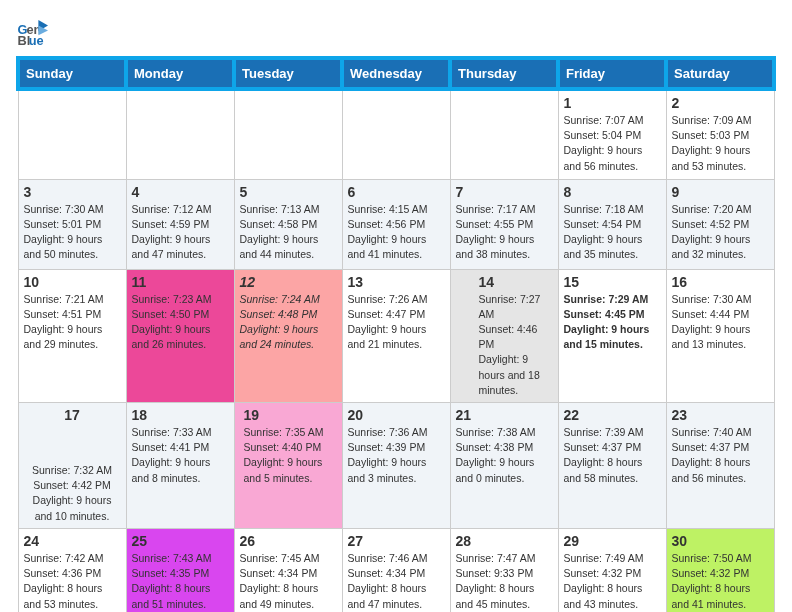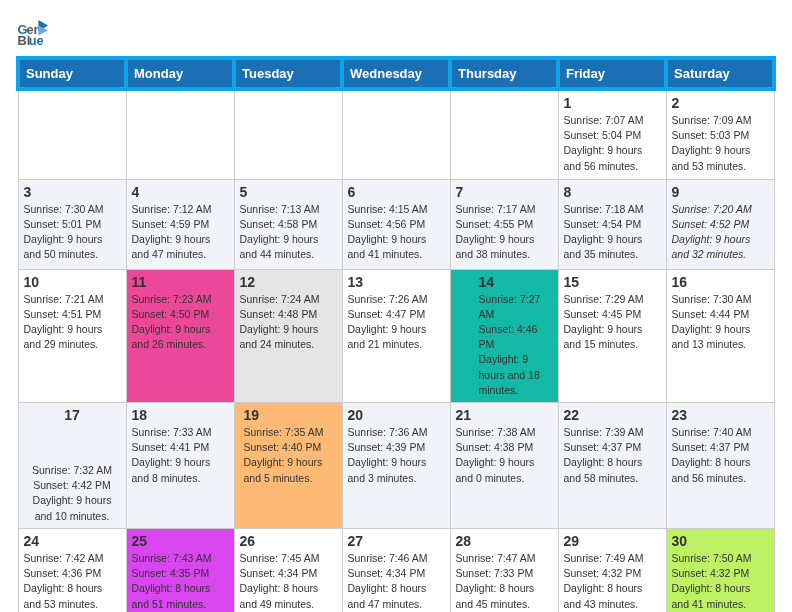--- a/index.html
+++ b/index.html
@@ -170,59 +170,59 @@
 Daylight: 9 hours and 38 minutes.</div>
         </td>
         <td style="background: rgb(240, 244, 248);">
           <span class="day-number">8</span>
           <div class="day-info" style="white-space: pre-line;">Sunrise: 7:18 AM
 Sunset: 4:54 PM
 Daylight: 9 hours and 35 minutes.</div>
         </td>
         <td style="background: rgb(240, 244, 248);">
           <span class="day-number">9</span>
-          <div class="day-info" style="white-space: pre-line; font-style: italic;">Sunrise: 7:20 AM
+          <div class="day-info" style="white-space: pre-line;">Sunrise: 7:20 AM
 Sunset: 4:52 PM
 Daylight: 9 hours and 32 minutes.</div>
         </td>
       </tr>
       <tr>
         <td style="background: rgb(255, 255, 255);">
           <span class="day-number">10</span>
           <div class="day-info" style="white-space: pre-line;">Sunrise: 7:21 AM
 Sunset: 4:51 PM
 Daylight: 9 hours and 29 minutes.</div>
         </td>
         <td style="background: #ec4899;">
           <span class="day-number">11</span>
           <div class="day-info" style="white-space: pre-line;">Sunrise: 7:23 AM
 Sunset: 4:50 PM
 Daylight: 9 hours and 26 minutes.</div>
         </td>
-        <td style="background: #e5e5e5;">
+        <td style="background: #fca5a5; font-style: italic;">
           <span class="day-number">12</span>
           <div class="day-info" style="white-space: pre-line;">Sunrise: 7:24 AM
 Sunset: 4:48 PM
 Daylight: 9 hours and 24 minutes.</div>
         </td>
         <td style="background: rgb(255, 255, 255);">
           <span class="day-number">13</span>
           <div class="day-info" style="white-space: pre-line;">Sunrise: 7:26 AM
 Sunset: 4:47 PM
 Daylight: 9 hours and 21 minutes.</div>
         </td>
-        <td style="background: #14b8a6; padding-left: 28px;">
+        <td style="background: #e5e5e5; padding-left: 28px;">
           <span class="day-number">14</span>
           <div class="day-info" style="white-space: pre-line;">Sunrise: 7:27 AM
 Sunset: 4:46 PM
 Daylight: 9 hours and 18 minutes.</div>
         </td>
         <td style="background: rgb(255, 255, 255);">
           <span class="day-number">15</span>
-          <div class="day-info" style="white-space: pre-line;">Sunrise: 7:29 AM
+          <div class="day-info" style="white-space: pre-line; font-weight: bold;">Sunrise: 7:29 AM
 Sunset: 4:45 PM
 Daylight: 9 hours and 15 minutes.</div>
         </td>
         <td style="background: rgb(255, 255, 255);">
           <span class="day-number">16</span>
           <div class="day-info" style="white-space: pre-line;">Sunrise: 7:30 AM
 Sunset: 4:44 PM
 Daylight: 9 hours and 13 minutes.</div>
         </td>
       </tr>
@@ -232,21 +232,21 @@
           <div class="day-info" style="white-space: pre-line; margin-top: 40px;">Sunrise: 7:32 AM
 Sunset: 4:42 PM
 Daylight: 9 hours and 10 minutes.</div>
         </td>
         <td style="background: rgb(240, 244, 248);">
           <span class="day-number">18</span>
           <div class="day-info" style="white-space: pre-line;">Sunrise: 7:33 AM
 Sunset: 4:41 PM
 Daylight: 9 hours and 8 minutes.</div>
         </td>
-        <td style="background: #fdba74; padding-left: 9px;">
+        <td style="background: #f9a8d4; padding-left: 9px;">
           <span class="day-number">19</span>
           <div class="day-info" style="white-space: pre-line;">Sunrise: 7:35 AM
 Sunset: 4:40 PM
 Daylight: 9 hours and 5 minutes.</div>
         </td>
         <td style="background: rgb(240, 244, 248);">
           <span class="day-number">20</span>
           <div class="day-info" style="white-space: pre-line;">Sunrise: 7:36 AM
 Sunset: 4:39 PM
 Daylight: 9 hours and 3 minutes.</div>
@@ -291,21 +291,21 @@
         </td>
         <td style="background: rgb(255, 255, 255);">
           <span class="day-number">27</span>
           <div class="day-info" style="white-space: pre-line;">Sunrise: 7:46 AM
 Sunset: 4:34 PM
 Daylight: 8 hours and 47 minutes.</div>
         </td>
         <td style="background: rgb(255, 255, 255);">
           <span class="day-number">28</span>
           <div class="day-info" style="white-space: pre-line;">Sunrise: 7:47 AM
-Sunset: 7:33 PM
+Sunset: 9:33 PM
 Daylight: 8 hours and 45 minutes.</div>
         </td>
         <td style="background: rgb(255, 255, 255);">
           <span class="day-number">29</span>
           <div class="day-info" style="white-space: pre-line;">Sunrise: 7:49 AM
 Sunset: 4:32 PM
 Daylight: 8 hours and 43 minutes.</div>
         </td>
         <td style="background: #bef264;">
           <span class="day-number">30</span>

